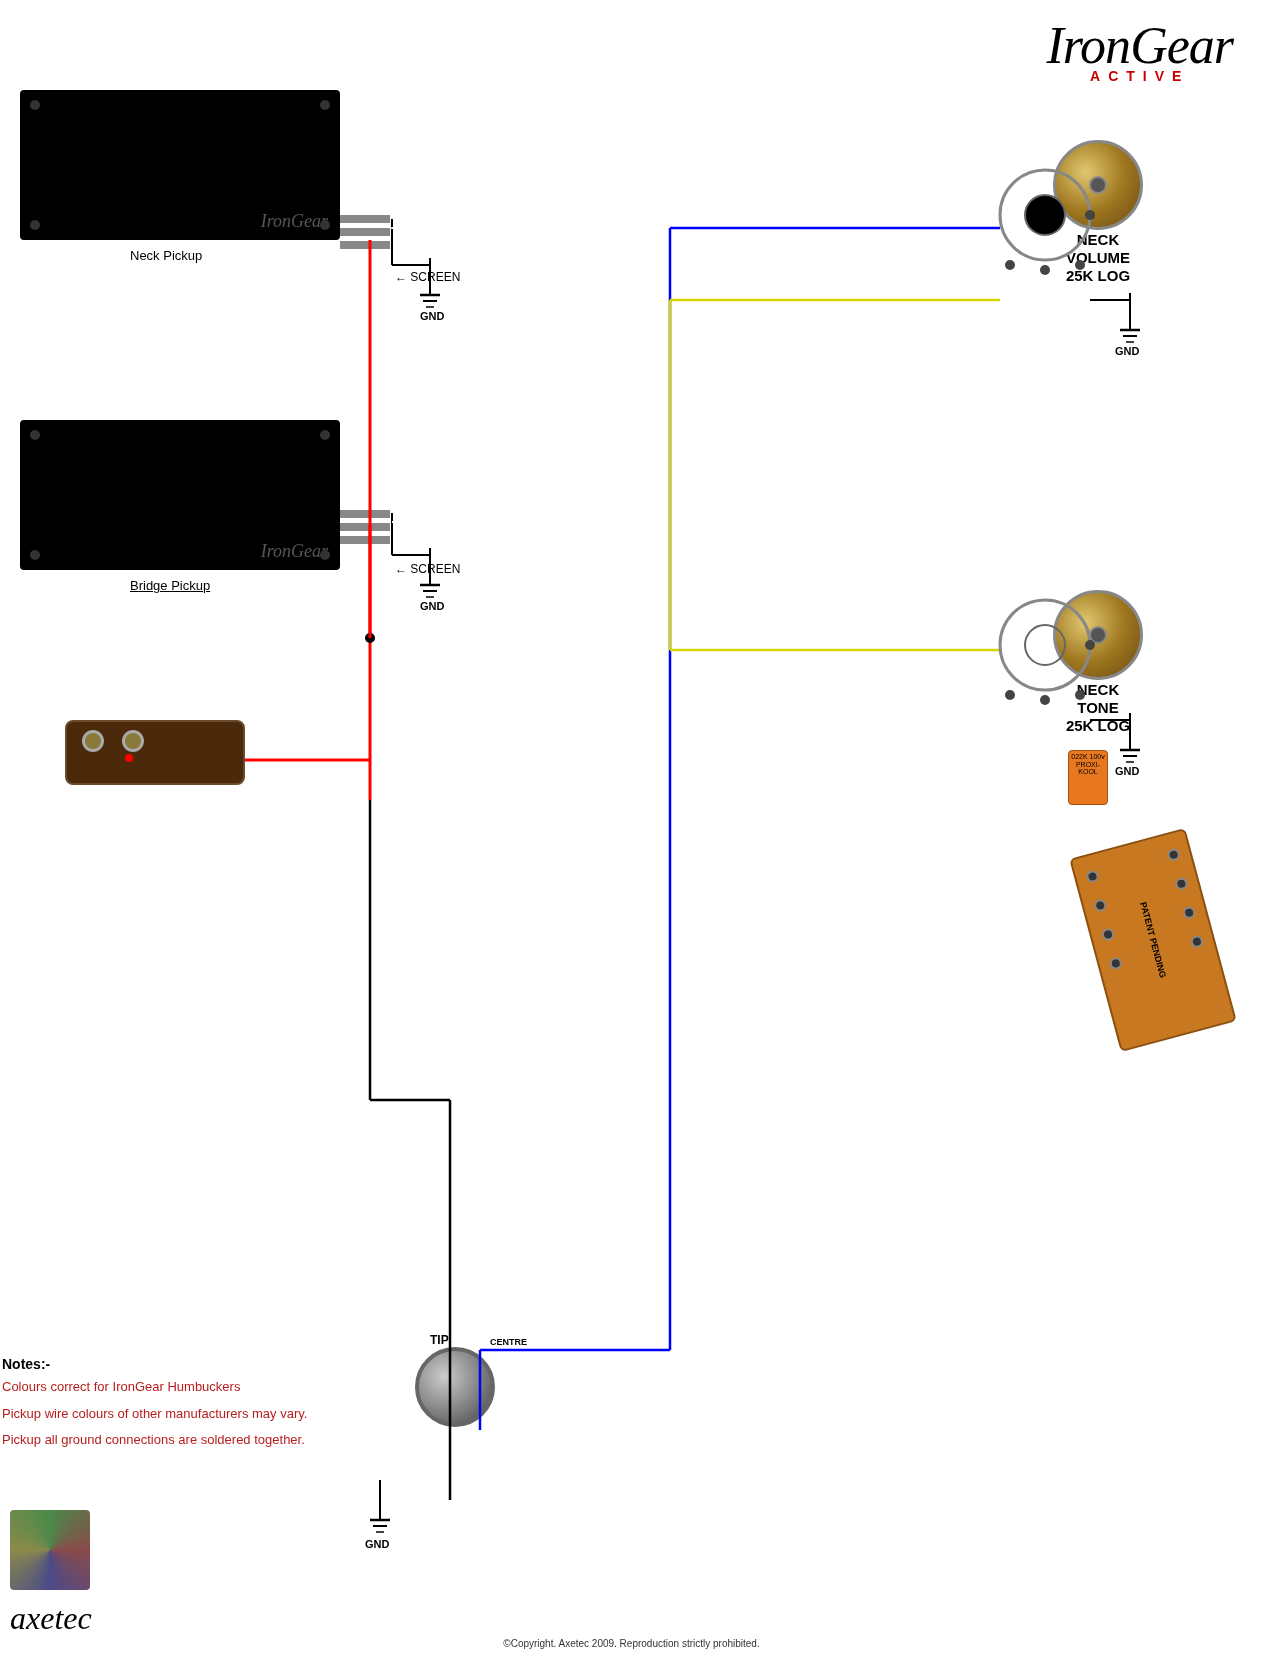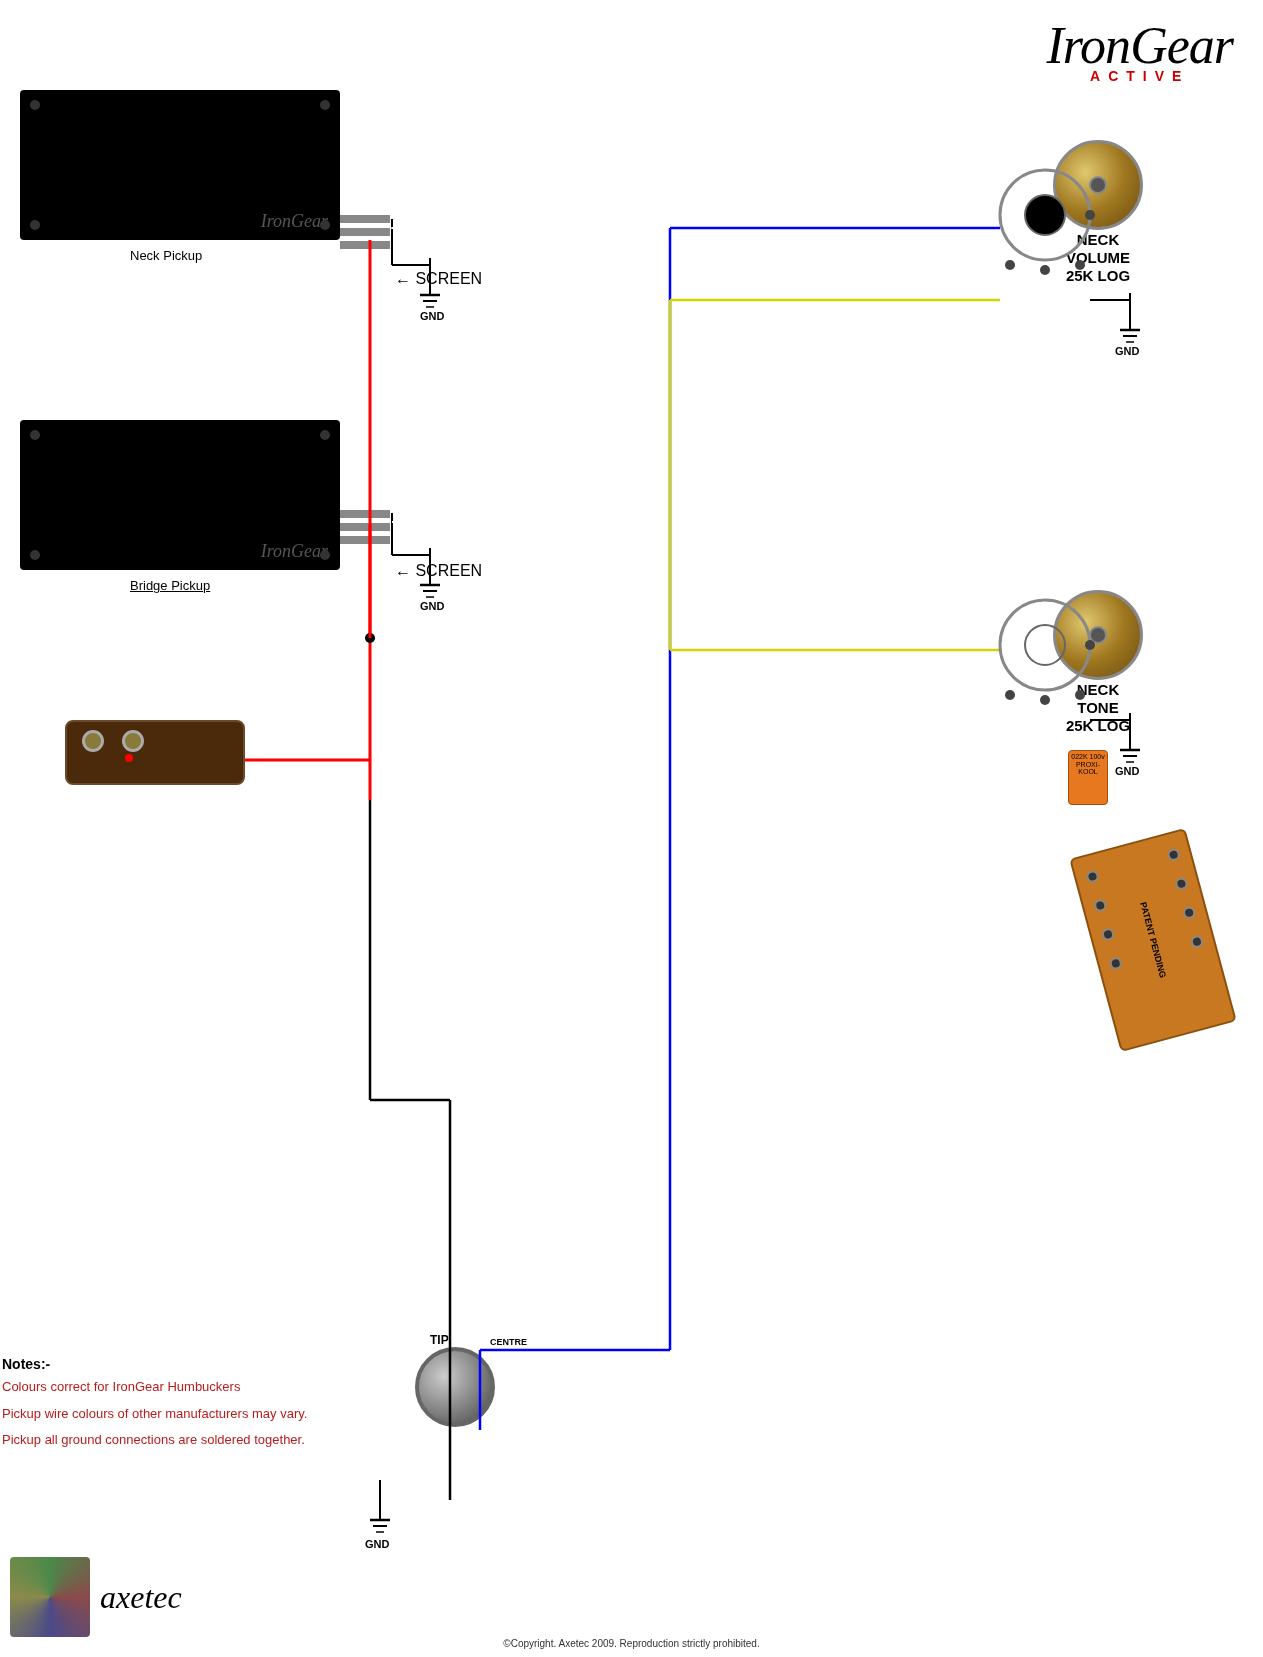--- a/index.html
+++ b/index.html
@@ -192,21 +192,21 @@
       width: 80px;
       height: 80px;
       border-radius: 50%;
       background: radial-gradient(circle at 35% 35%, #ccc, #888, #444);
       border: 4px solid #666;
     }
 
     
     .screen-label {
       position: absolute;
-      font-size: 16px;
+      font-size: 12px;
       color: #000;
     }
 
     
     .notes-section {
       position: absolute;
       bottom: 200px;
       left: 2px;
       width: 350px;
     }
@@ -222,22 +222,22 @@
       margin-bottom: 8px;
       line-height: 1.4;
     }
 
     
     .axetec-area {
       position: absolute;
       bottom: 20px;
       left: 10px;
       display: flex;
-      align-items: center;
       gap: 10px;
+      flex-direction: column;
     }
     .axetec-thumb {
       width: 80px;
       height: 80px;
       background: conic-gradient(from 0deg, #4a8a4a, #8a4a4a, #4a4a8a, #8a8a4a, #4a8a4a);
       border-radius: 4px;
     }
     .axetec-text {
       font-size: 32px;
       font-style: italic;

